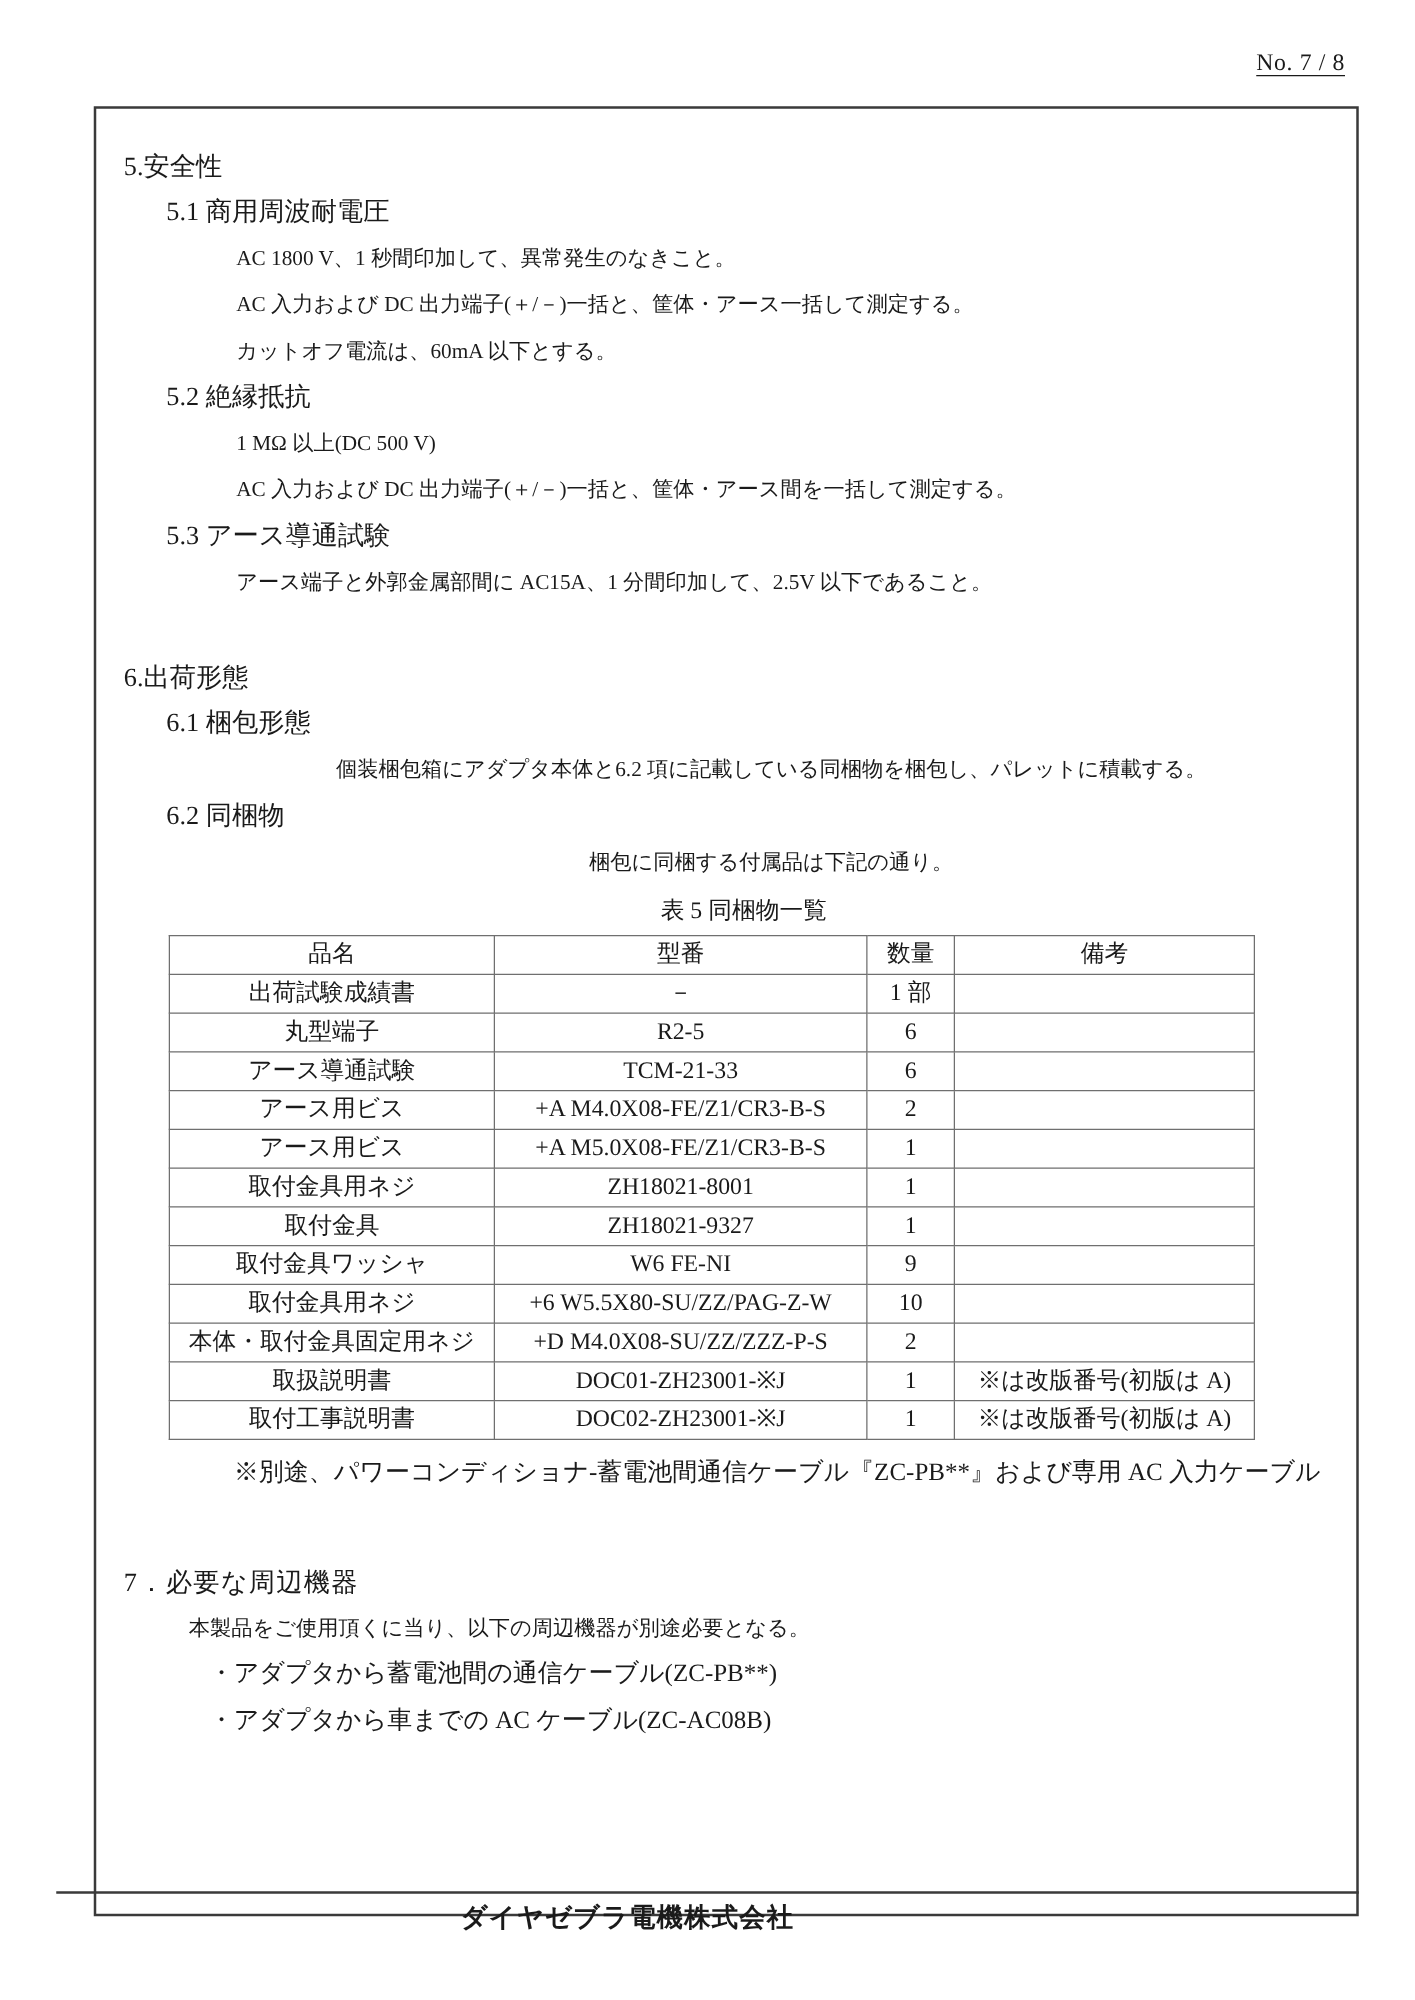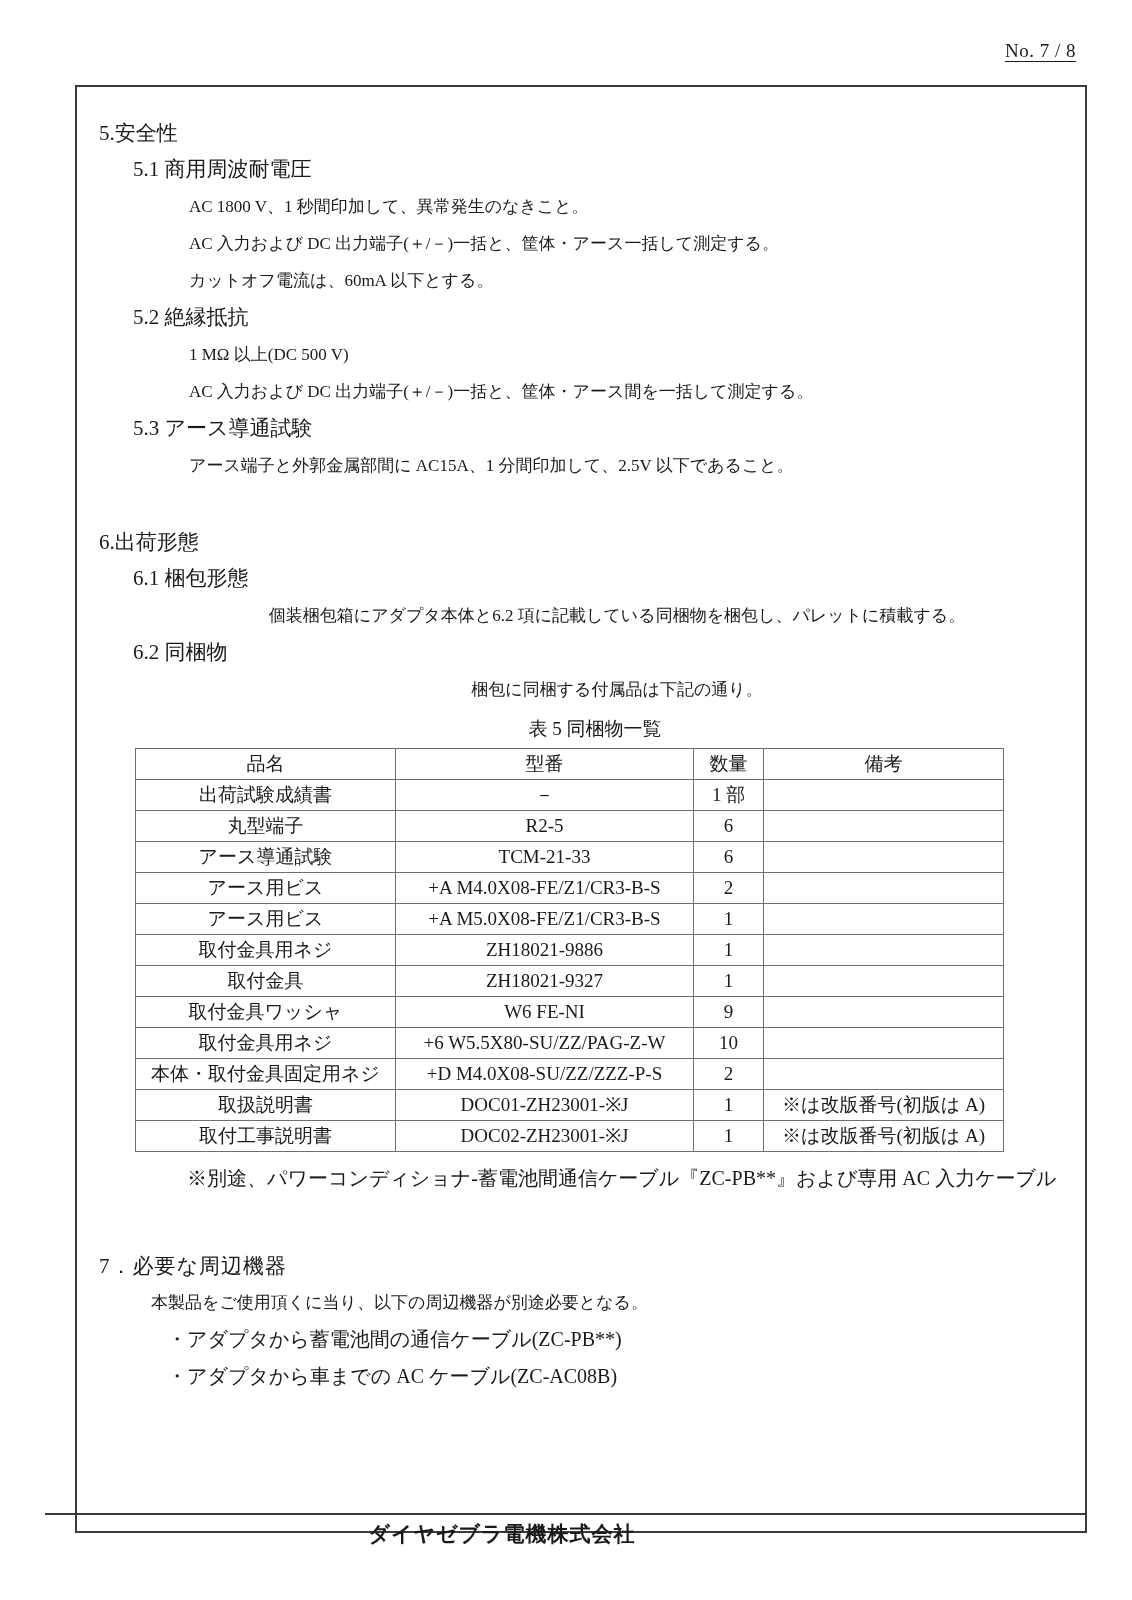--- a/index.html
+++ b/index.html
@@ -223,21 +223,21 @@
           <td></td>
         </tr>
         <tr>
           <td>アース用ビス</td>
           <td>+A M5.0X08-FE/Z1/CR3-B-S</td>
           <td>1</td>
           <td></td>
         </tr>
         <tr>
           <td>取付金具用ネジ</td>
-          <td>ZH18021-9886</td>
+          <td>ZH18021-8001</td>
           <td>1</td>
           <td></td>
         </tr>
         <tr>
           <td>取付金具</td>
           <td>ZH18021-9327</td>
           <td>1</td>
           <td></td>
         </tr>
         <tr>

